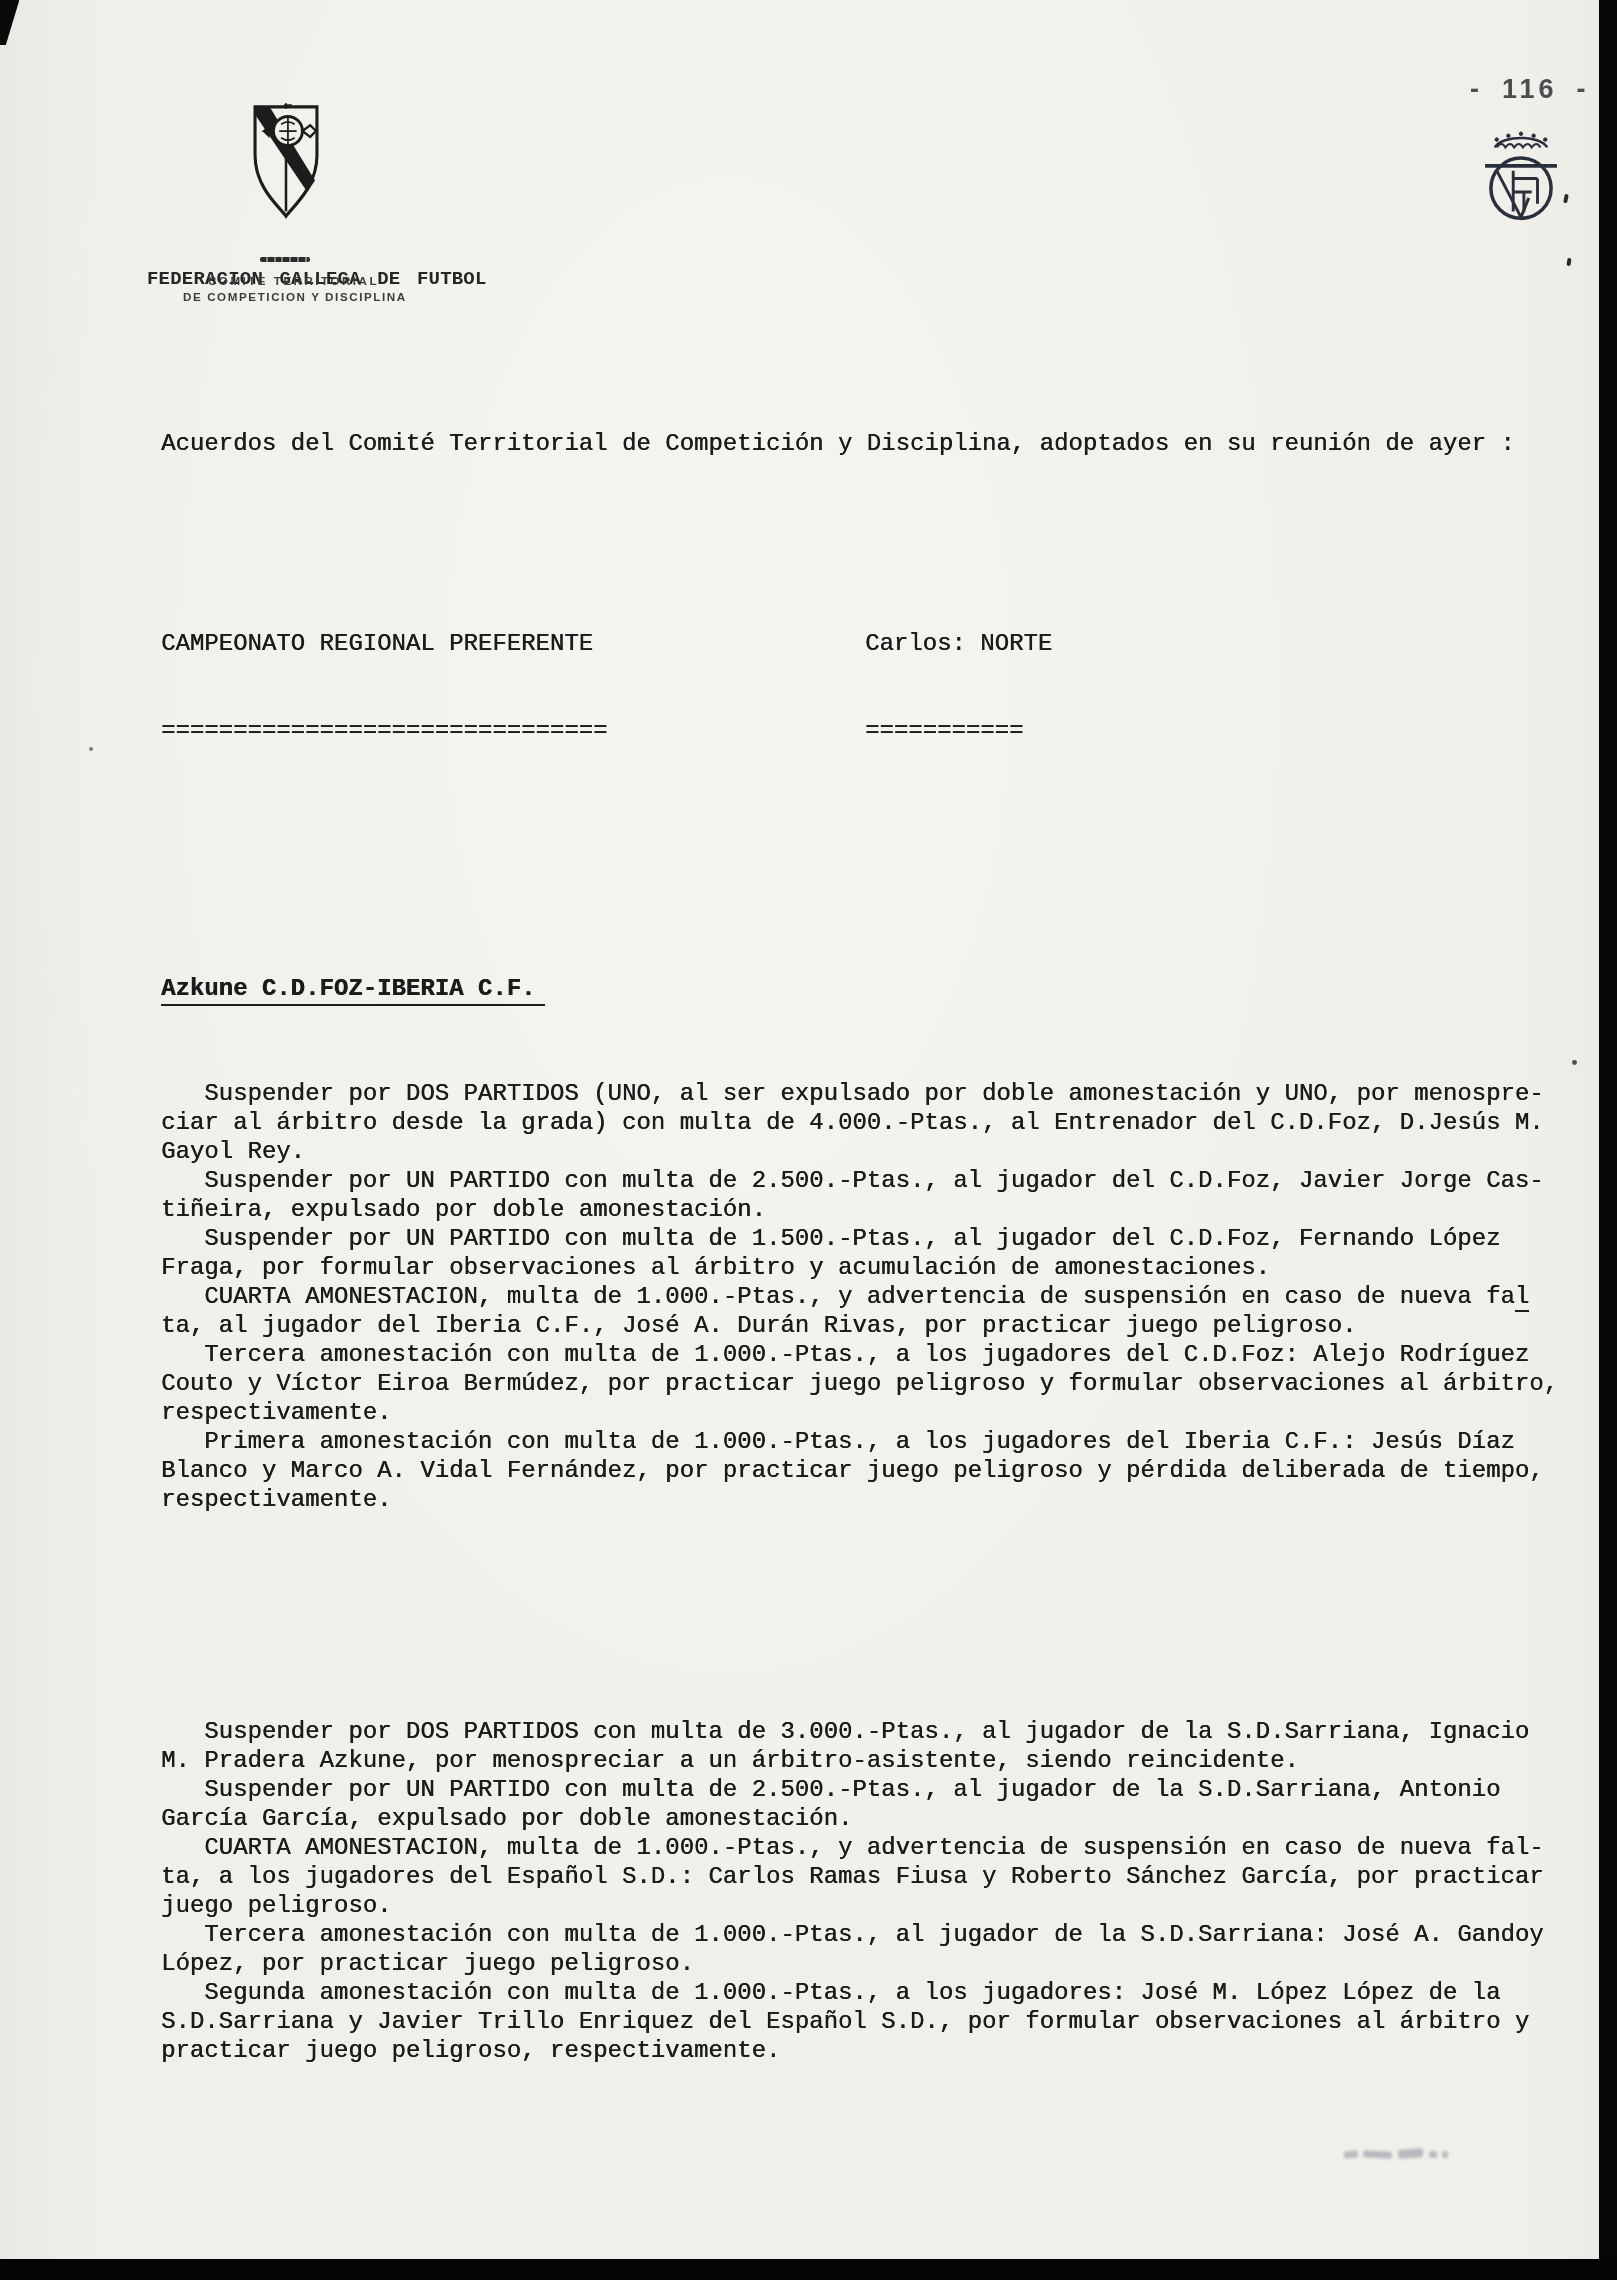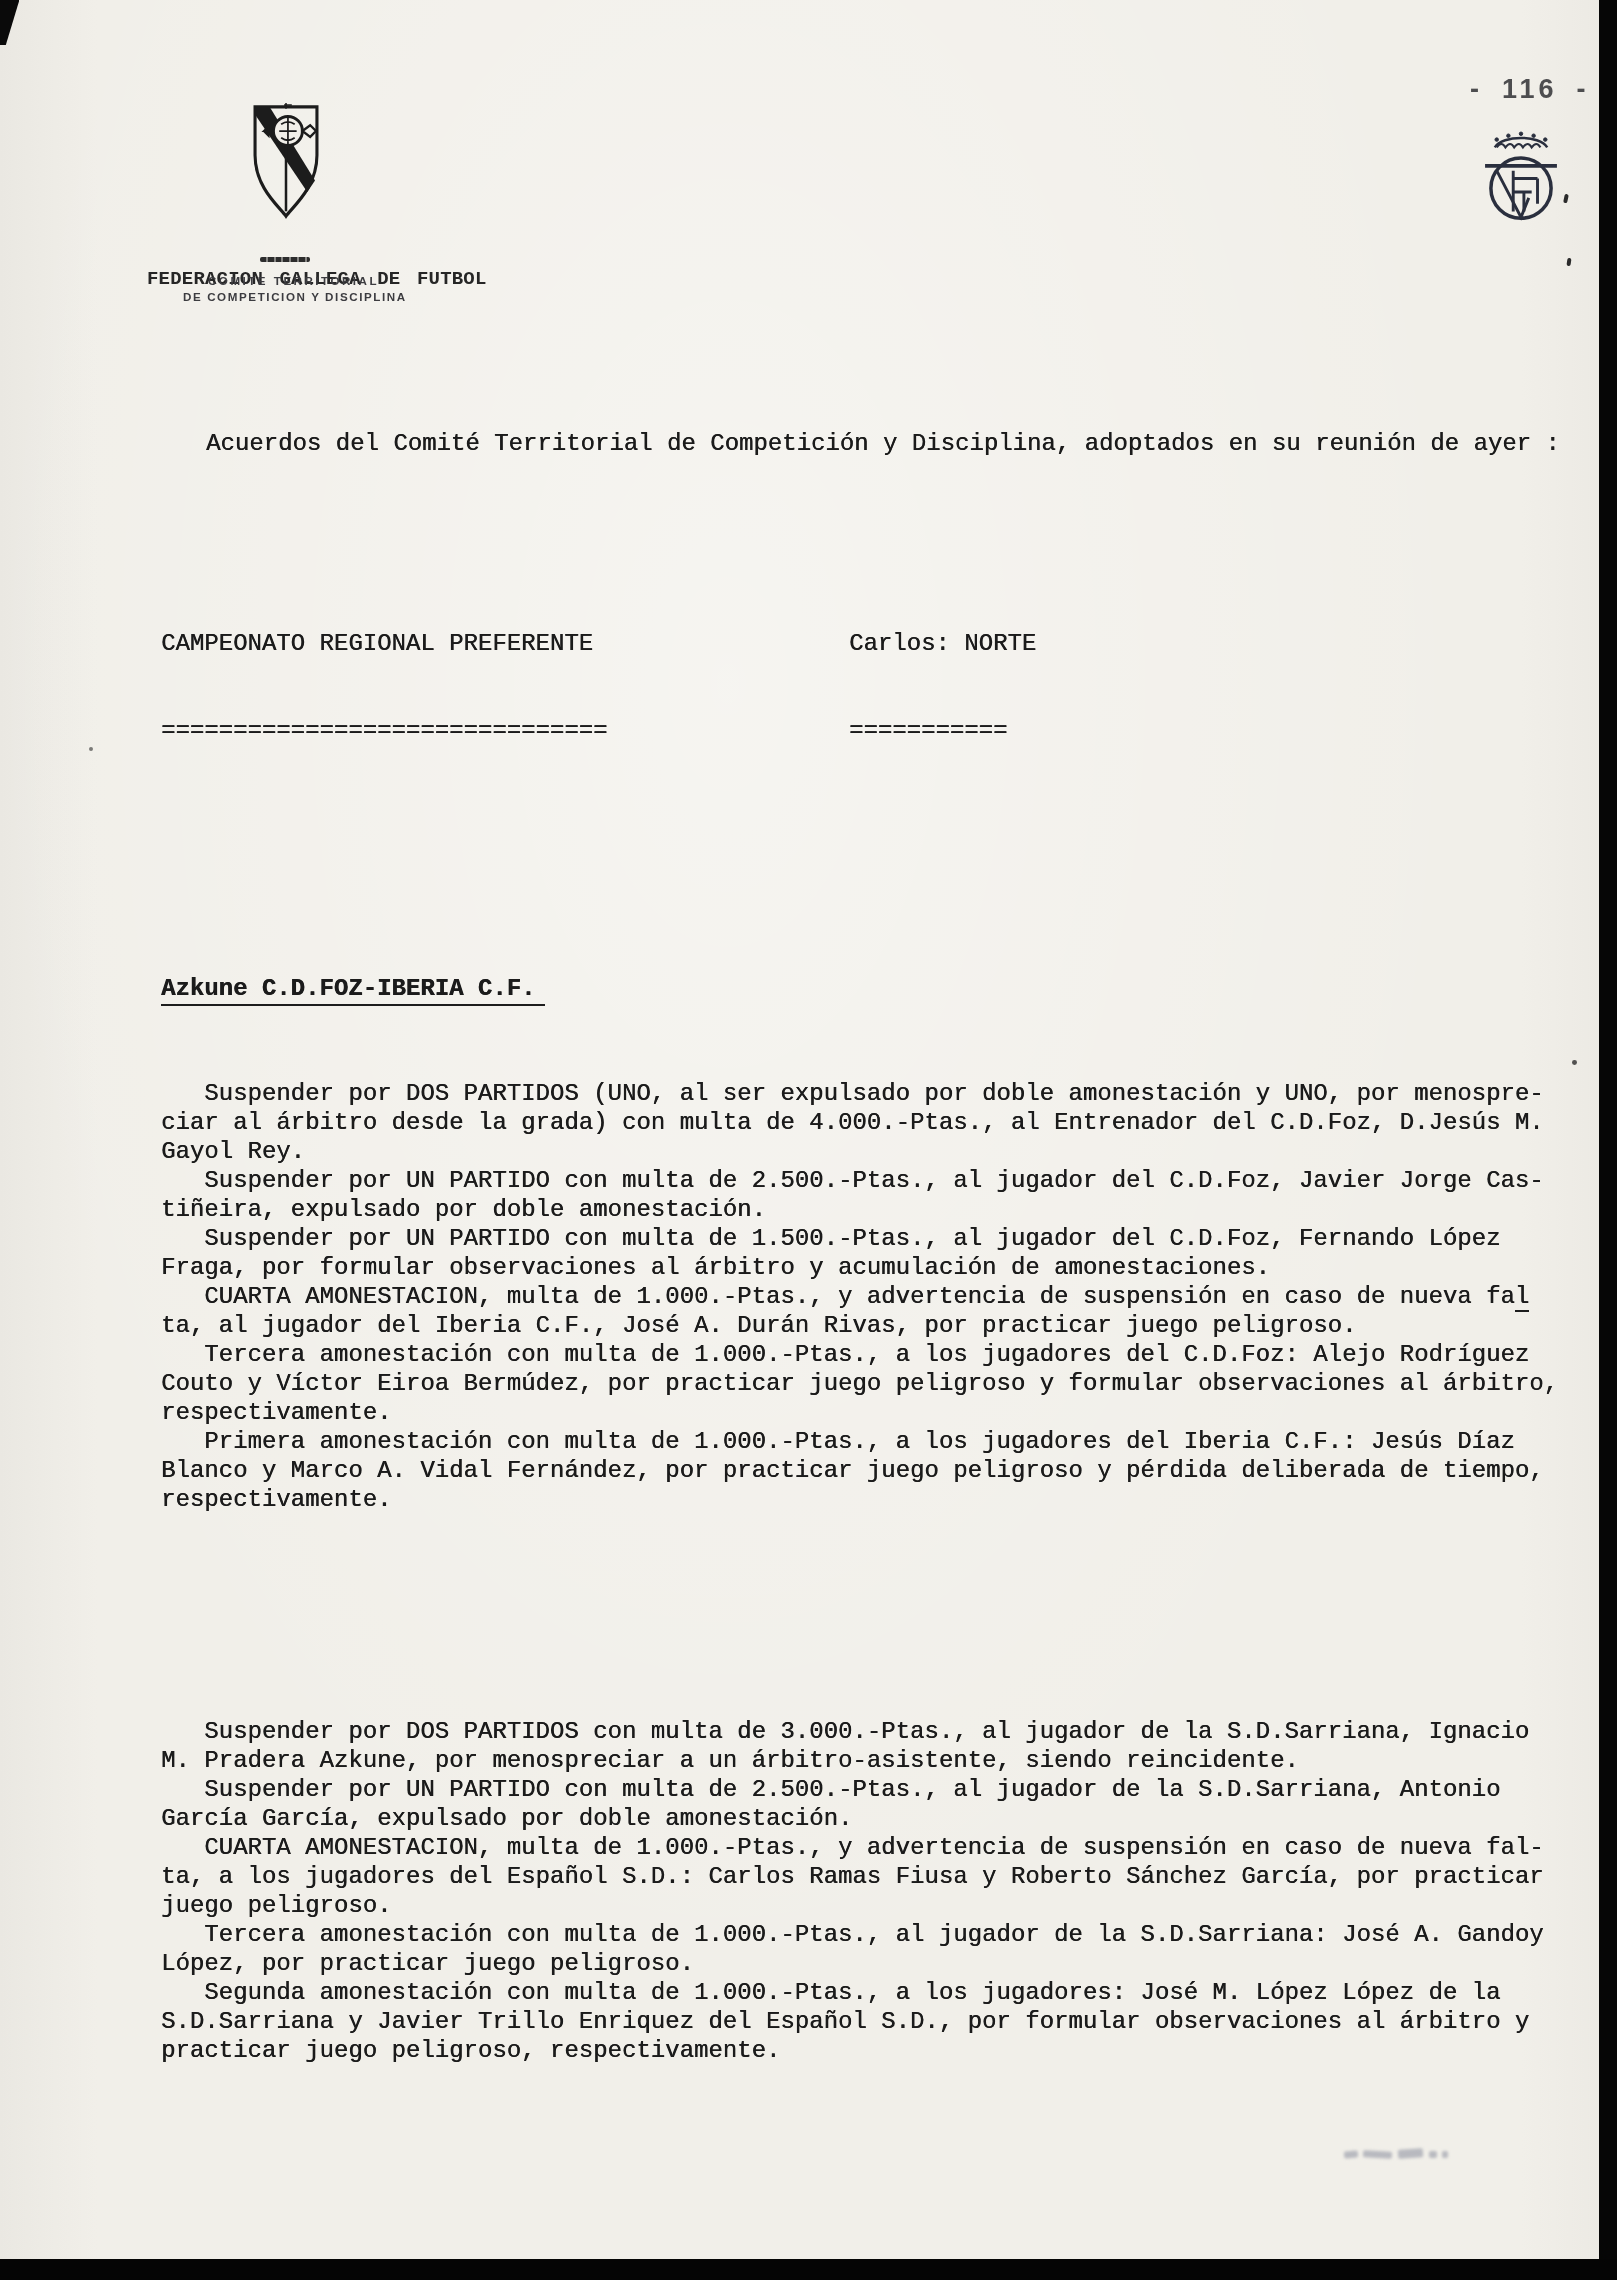--- a/index.html
+++ b/index.html
@@ -48,22 +48,22 @@
   .crest{position:absolute;left:1483px;top:126px;}
 
   
   .typed{
     position:absolute;left:161px;top:342px;width:1434px;
     font-size:24px;line-height:29px;
     white-space:pre;
     text-shadow:0.4px 0 0 currentColor;
   }
   .tl{height:29px;}
-  .intro{margin-bottom:26px;margin-left:45px;}
-  .champ-row{display:flex;margin-bottom:9.7px;}
+  .intro{margin-bottom:26px;}
+  .champ-row{display:flex;margin-bottom:9.7px;gap:16px;}
   .champ-col1{width:688px;}
   .sec-title{margin:16.5px 0 14.6px;}
   .sec-title > span{
     display:inline-block;font-weight:bold;
     border-bottom:2.9px solid #1d1d1d;
     padding:0 9.7px 1px 0;
   }
   .cw{border-bottom:2.9px solid #1d1d1d;}
 
   

